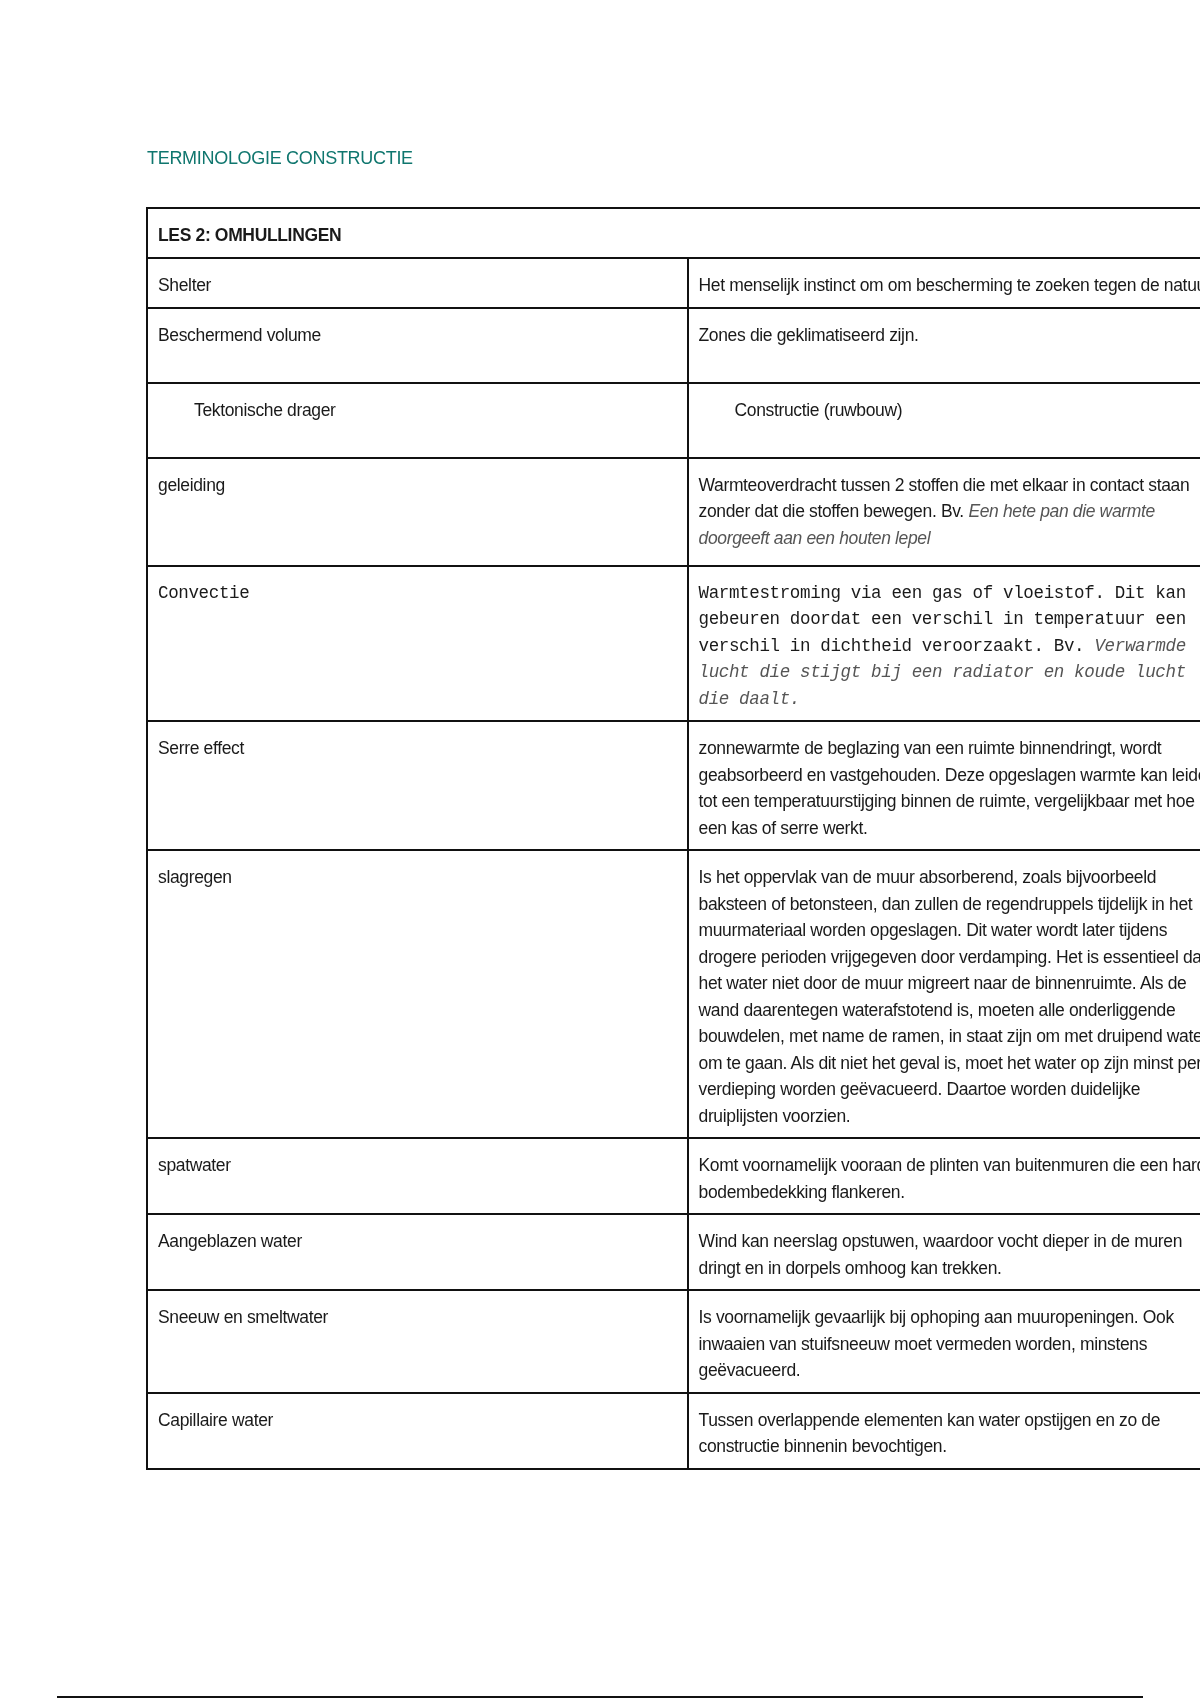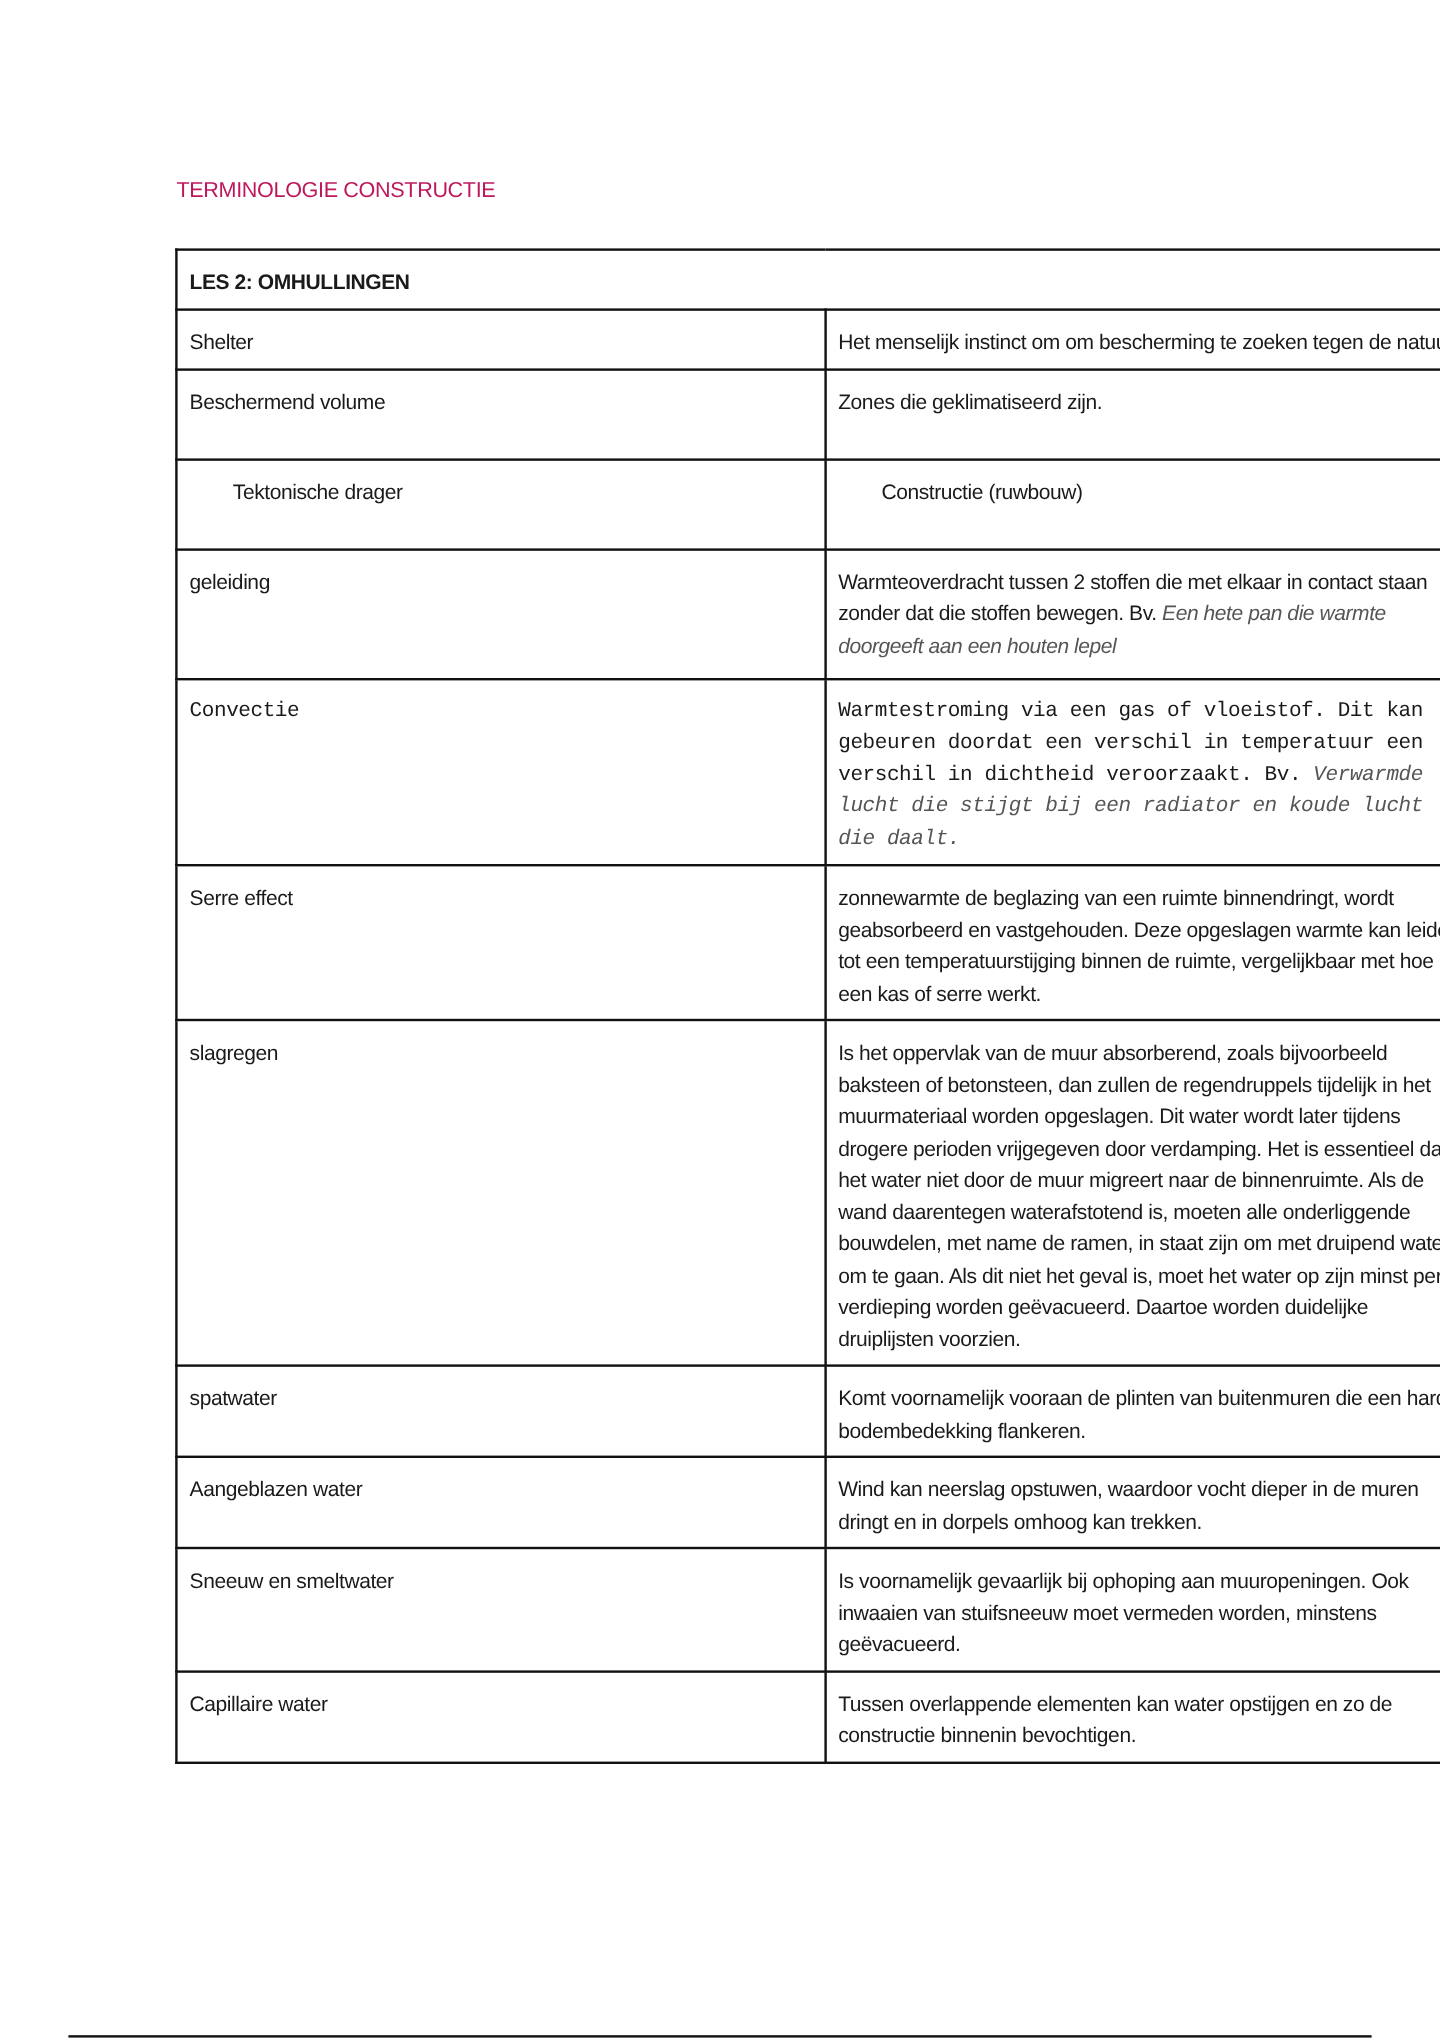--- a/index.html
+++ b/index.html
@@ -1,19 +1,19 @@
 <!DOCTYPE html>
 <html><head>
 <meta charset="utf-8">
 <style>
   html, body { margin: 0; padding: 0; background: #ffffff; }
   body { width: 1200px; height: 1700px; position: relative; overflow: hidden;
          font-family: "Liberation Sans", sans-serif; color: #1a1a1a; }
   .doc-title { position: absolute; left: 147px; top: 148px; font-size: 18px;
-               letter-spacing: -0.3px; color: #be185d; }
+               letter-spacing: -0.3px; color: #0f766e; }
   table.terms { position: absolute; left: 146px; top: 207px; width: 1083px;
                 border-collapse: collapse; table-layout: fixed; }
   table.terms td { border: 2px solid #111; vertical-align: top;
                    padding: 13px 10px 8px 10px; font-size: 17.5px; line-height: 26.5px;
                    letter-spacing: -0.35px; }
   td.term { width: 169px; }
   td.header-cell { font-weight: bold; padding-top: 14px; height: 22px; }
   .example { font-style: italic; color: #555; }
   tr.r-shelter td { height: 27px; }
   tr.r-schil td { height: 51px; }

